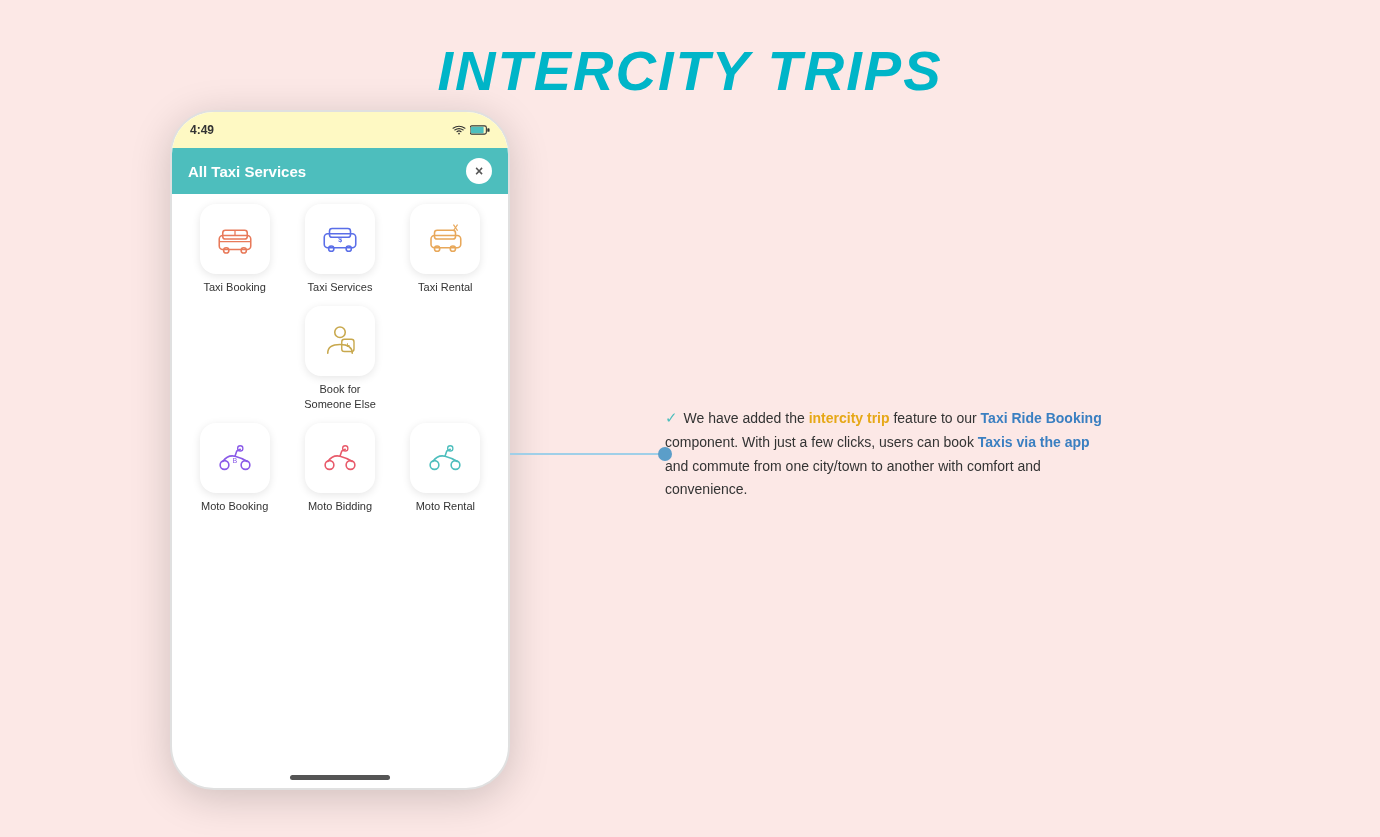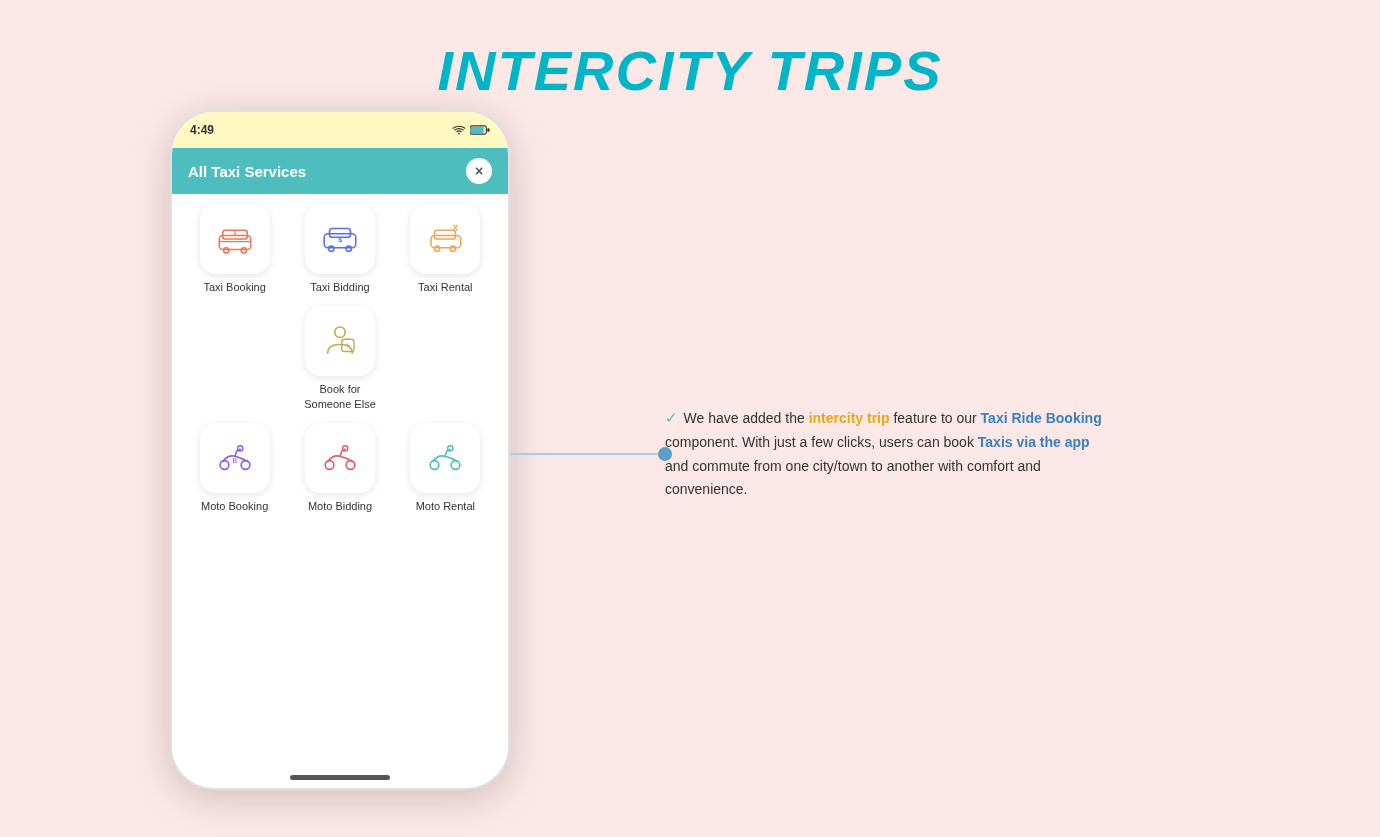--- a/index.html
+++ b/index.html
@@ -240,21 +240,21 @@
         <div class="service-item">
           <div class="service-icon-box">
             <svg class="service-svg" viewBox="0 0 48 48">
               <rect x="6" y="18" width="36" height="16" rx="4" fill="none" stroke="#5a6ee8" stroke-width="1.8"></rect>
               <rect x="12" y="12" width="24" height="10" rx="3" fill="none" stroke="#5a6ee8" stroke-width="1.8"></rect>
               <circle cx="14" cy="35" r="3" fill="none" stroke="#5a6ee8" stroke-width="1.8"></circle>
               <circle cx="34" cy="35" r="3" fill="none" stroke="#5a6ee8" stroke-width="1.8"></circle>
               <text x="22" y="27" font-size="8" fill="#5a6ee8" font-weight="bold">$</text>
             </svg>
           </div>
-          <span class="service-label">Taxi Bidding</span>
+          <span class="service-label">Taxi Services</span>
         </div>
         <div class="service-item">
           <div class="service-icon-box">
             <svg class="service-svg" viewBox="0 0 48 48">
               <rect x="8" y="20" width="34" height="14" rx="4" fill="none" stroke="#e8a85a" stroke-width="1.8"></rect>
               <rect x="12" y="14" width="24" height="10" rx="3" fill="none" stroke="#e8a85a" stroke-width="1.8"></rect>
               <circle cx="15" cy="35" r="3" fill="none" stroke="#e8a85a" stroke-width="1.8"></circle>
               <circle cx="33" cy="35" r="3" fill="none" stroke="#e8a85a" stroke-width="1.8"></circle>
               <path d="M34 8 L38 14" stroke="#e8a85a" stroke-width="1.5" stroke-linecap="round"></path>
               <path d="M38 8 L34 14" stroke="#e8a85a" stroke-width="1.5" stroke-linecap="round"></path>

